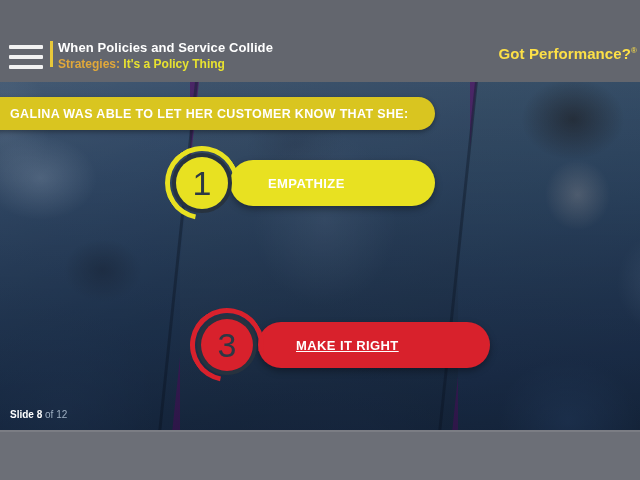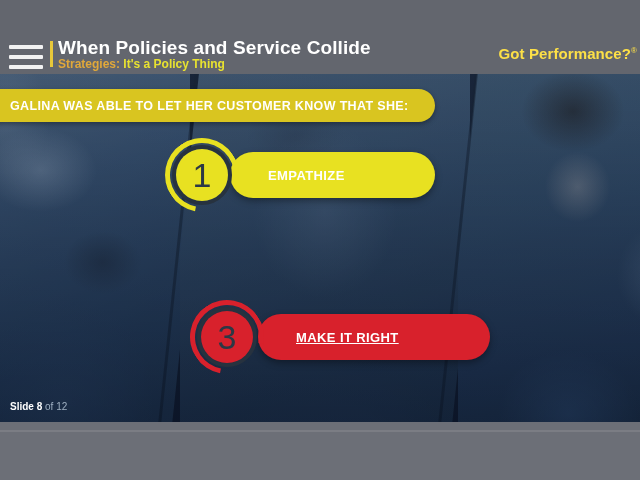--- a/index.html
+++ b/index.html
@@ -34,42 +34,42 @@
   }
   #title-divider {
     position:absolute; left:50px; top:41px;
     width:3px; height:26px;
     background:#e8c83a;
   }
   #title-block {
     position:absolute; left:58px; top:40px;
   }
   #title-main {
-    font-size:19px; font-weight:bold; color:#ffffff;
+    font-size:13px; font-weight:bold; color:#ffffff;
     letter-spacing:0.1px; line-height:15px;
     white-space:nowrap;
   }
   #title-sub {
     font-size:12px; font-weight:bold; line-height:15px;
     color:#e0a83a; white-space:nowrap; margin-top:2px;
   }
   #title-sub .em { color:#e8e230; }
   #brand {
     position:absolute; right:3px; top:45px;
     font-size:15px; font-weight:bold; color:#fde047;
     letter-spacing:0.1px; white-space:nowrap;
   }
   #brand sup { font-size:8px; vertical-align:super; font-weight:normal; }
 
   
   #slide {
-    position:absolute; left:0; top:74px;
+    position:absolute; left:0; top:82px;
     width:640px; height:348px;
     overflow:hidden;
-    background:#0f172a;
+    background:#701a75;
   }
 
   
   .panel { position:absolute; top:-30px; height:420px; overflow:hidden; }
   .panel .img { position:absolute; inset:0; }
 
   #panel-left  { left:-40px;  width:230px; transform:skewX(-6deg); }
   #panel-mid   { left:180px;  width:290px; transform:skewX(-6deg); }
   #panel-right { left:458px;  width:230px; transform:skewX(-6deg); }
   .panel .inner { position:absolute; inset:0; transform:skewX(6deg); overflow:hidden; }

